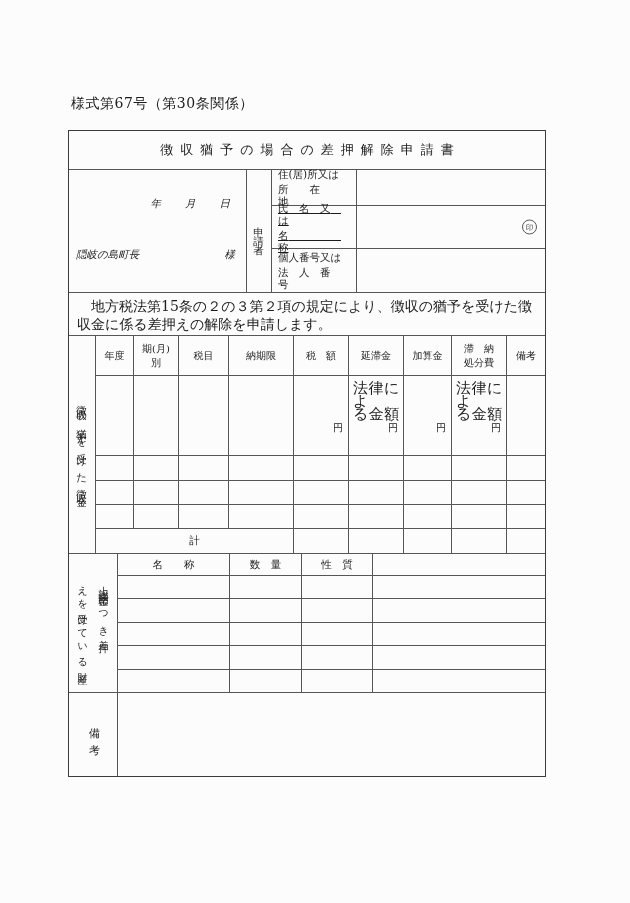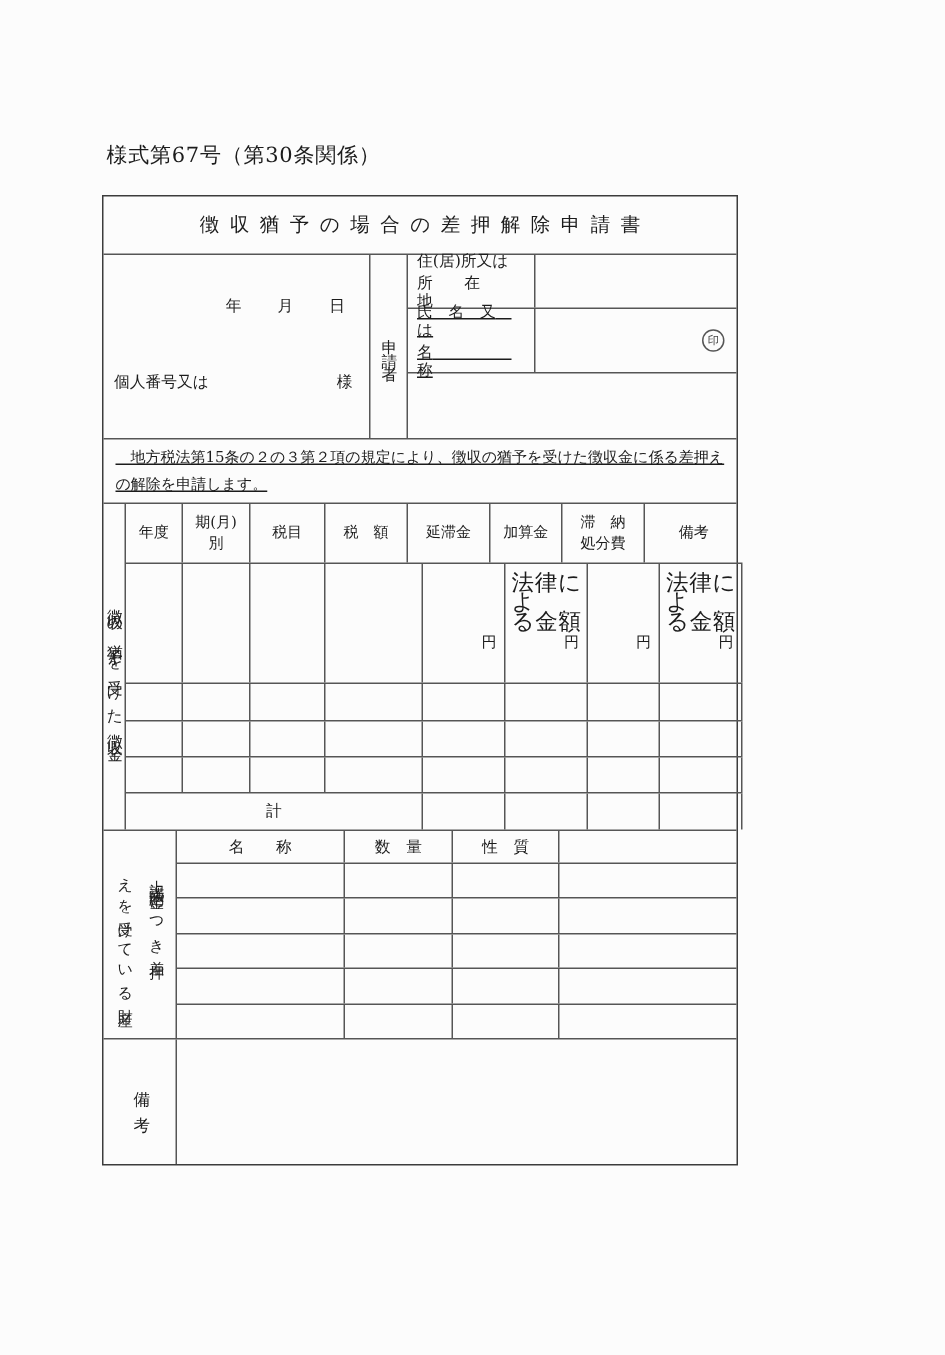--- a/index.html
+++ b/index.html
@@ -10,57 +10,57 @@
     font-family:"DejaVu Serif","Liberation Serif",serif;
     color:#1c1c1c;
     overflow:hidden;
   }
   .form-number{
     position:absolute;left:71px;top:95px;
     font-size:14px;letter-spacing:0.5px;
   }
   .main-table{
     position:absolute;left:68px;top:130px;
-    width:424px;height:647px;
+    width:478px;height:647px;
     border:1.6px solid #3c3c3c;
     box-sizing:border-box;
     display:flex;flex-direction:column;
     font-size:10.5px;
     background:#fcfcfc;
   }
   .bb{border-bottom:1px solid #565656;}
   .br{border-right:1px solid #565656;}
   .c{box-sizing:border-box;height:100%;}
   
   .title-row{height:38px;display:flex;align-items:center;justify-content:center;
     font-size:13px;letter-spacing:7px;font-weight:500;text-indent:7px;}
   
   .applicant-row{height:122px;display:flex;}
-  .addressee-cell{width:178px;position:relative;box-sizing:border-box;}
+  .addressee-cell{width:178px;position:relative;box-sizing:border-box;font-style:italic;}
   .date-line{position:absolute;top:27px;right:15px;letter-spacing:1px;}
   .addressee-line{position:absolute;bottom:30px;left:7px;right:11px;
     display:flex;justify-content:space-between;}
   .role-cell{width:25px;display:flex;align-items:center;justify-content:center;box-sizing:border-box;}
   .vtext{writing-mode:vertical-rl;text-orientation:upright;}
   .role-text{letter-spacing:9px;}
   .fields{flex:1;display:flex;flex-direction:column;}
   .field-row{display:flex;box-sizing:border-box;}
   .field-row.r1{height:36px;}
   .field-row.r2{height:43px;text-decoration:underline;}
   .field-row.r3{height:43px;flex:1;}
   .field-label{width:85px;box-sizing:border-box;display:flex;flex-direction:column;
     justify-content:center;padding:0 6px;gap:3px;line-height:12px;}
   .field-value{flex:1;position:relative;}
   .seal{position:absolute;right:8px;top:50%;transform:translateY(-50%);
     width:13px;height:13px;border:1px solid #555;border-radius:50%;
     display:flex;align-items:center;justify-content:center;
     font-size:7.5px;color:#444;}
   
   .declaration-row{height:43px;box-sizing:border-box;padding:4px 8px 0 8px;
-    line-height:18px;font-size:10px;text-decoration:underline;}
+    line-height:18px;font-size:14px;}
   
   .fin-table{height:217px;display:flex;}
   .fin-side{width:27px;display:flex;align-items:center;justify-content:center;box-sizing:border-box;}
   .fin-side-text{letter-spacing:4px;font-size:10.5px;}
   .fin-main{flex:1;display:flex;flex-direction:column;}
   .fin-header{height:40px;display:flex;font-size:10px;box-sizing:border-box;}
   .fh{display:flex;flex-direction:column;align-items:center;justify-content:center;gap:3px;line-height:11px;}
   .w-year{width:38px}.w-period{width:45px}.w-taxitem{width:50px}.w-due{width:65px}
   .w-amount{width:55px}.w-late{width:55px}.w-sur{width:48px}.w-disp{width:55px}
   .w-rem{flex:1}
@@ -101,21 +101,21 @@
   <div class="form-number">様式第67号（第30条関係）</div>
 
   <div class="main-table">
 
     <div class="title-row bb">徴収猶予の場合の差押解除申請書</div>
 
     <div class="applicant-row bb">
       <div class="addressee-cell br">
         <div class="date-line">年　　月　　日</div>
         <div class="addressee-line">
-          <span>個人番号又は</span>
+          <span>隠岐の島町長</span>
           <span>様</span>
         </div>
       </div>
       <div class="role-cell br">
         <span class="vtext role-text">申請者</span>
       </div>
       <div class="fields">
         <div class="field-row r1 bb">
           <div class="field-label br">
             <div>住(居)所又は</div>
@@ -125,20 +125,27 @@
         </div>
         <div class="field-row r2 bb">
           <div class="field-label br">
             <div>氏　名　又　は</div>
             <div>名　　　　　称</div>
           </div>
           <div class="field-value">
             <span class="seal">印</span>
           </div>
         </div>
+        <div class="field-row r3">
+          <div class="field-label br">
+            <div>個人番号又は</div>
+            <div>法　人　番　号</div>
+          </div>
+          <div class="field-value"></div>
+        </div>
       </div>
     </div>
 
     <div class="declaration-row bb">　地方税法第15条の２の３第２項の規定により、徴収の猶予を受けた徴収金に係る差押えの解除を申請します。</div>
 
     <div class="fin-table bb">
       <div class="fin-side br">
         <span class="vtext fin-side-text">徴収の猶予を受けた徴収金</span>
       </div>
       <div class="fin-main">
@@ -146,20 +153,23 @@
         <div class="fin-header bb">
           <div class="c br fh w-year">
               <div>年度</div>
             </div>
           <div class="c br fh w-period">
             <div>期(月)</div>
             <div>別</div>
           </div>
           <div class="c br fh w-taxitem">
               <div>税目</div>
+            </div>
+          <div class="c br fh w-due">
+              <div>納期限</div>
             </div>
           <div class="c br fh w-amount">
               <div>税　額</div>
             </div>
           <div class="c br fh w-late">
               <div>延滞金</div>
             </div>
           <div class="c br fh w-sur">
               <div>加算金</div>
             </div>

